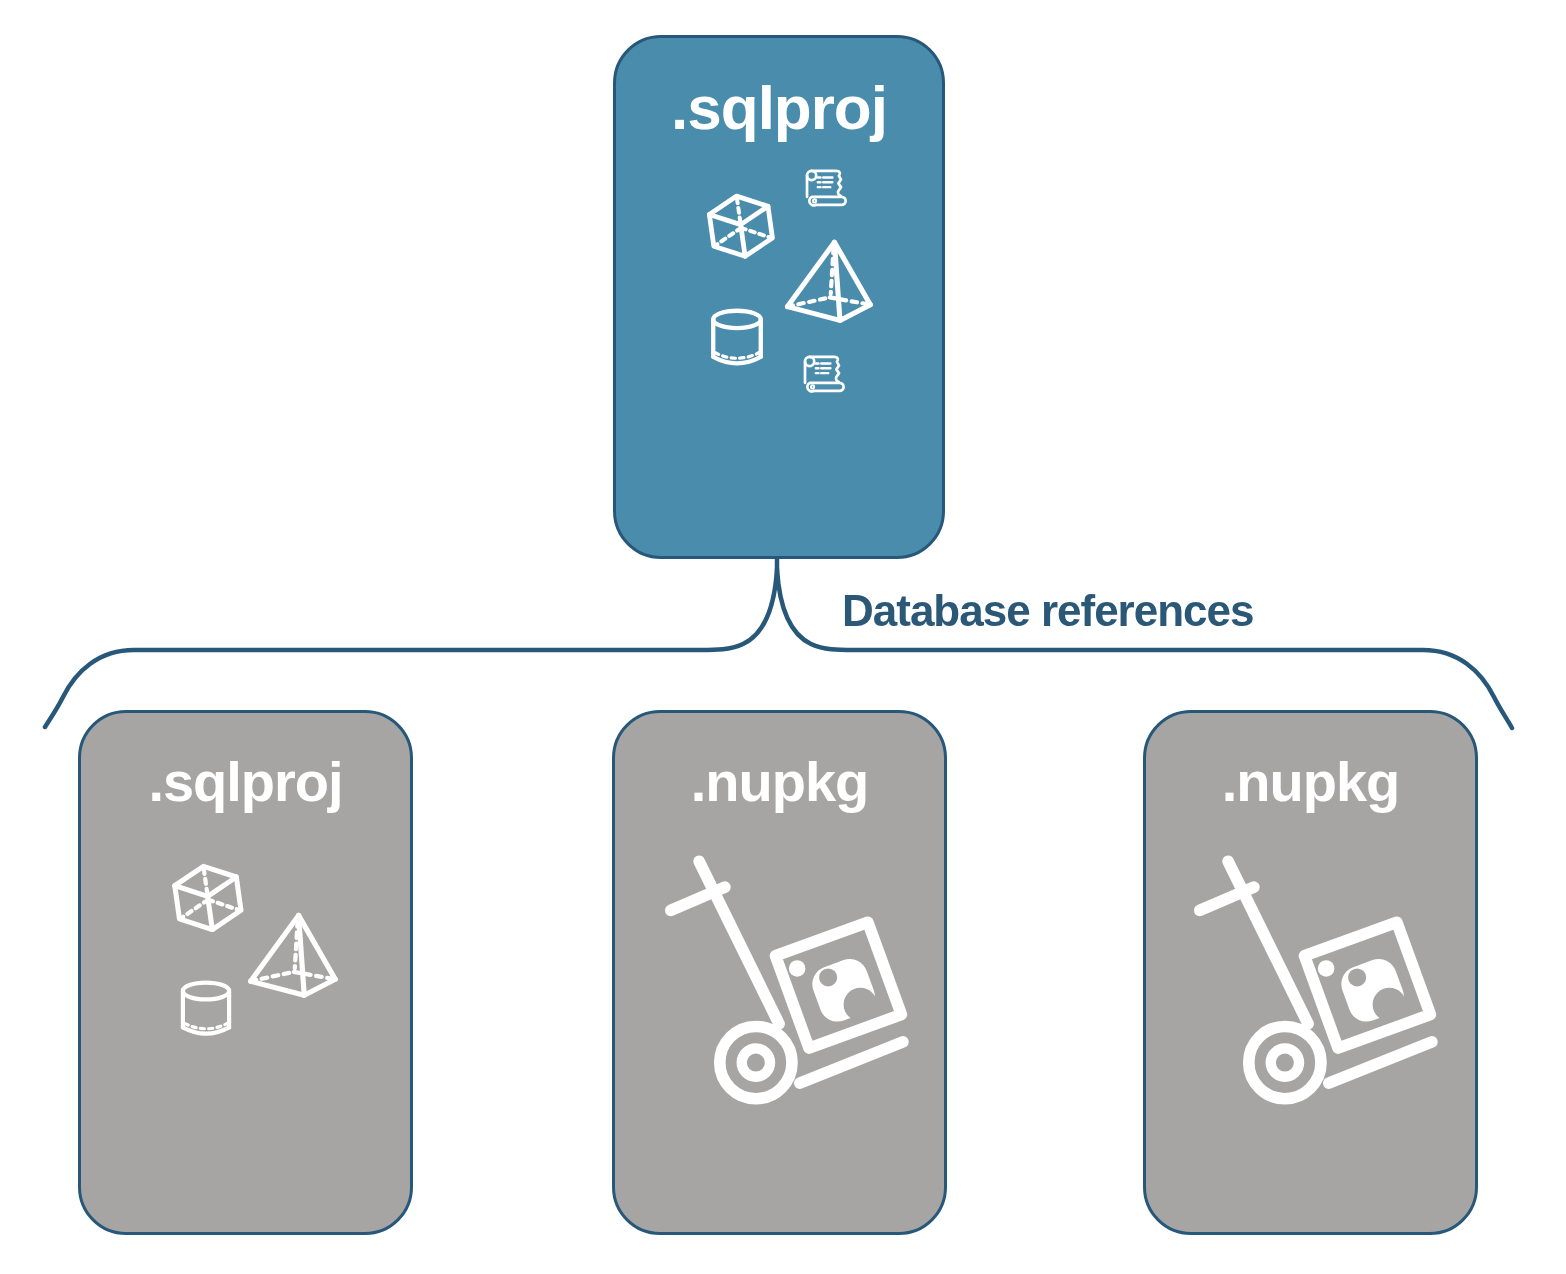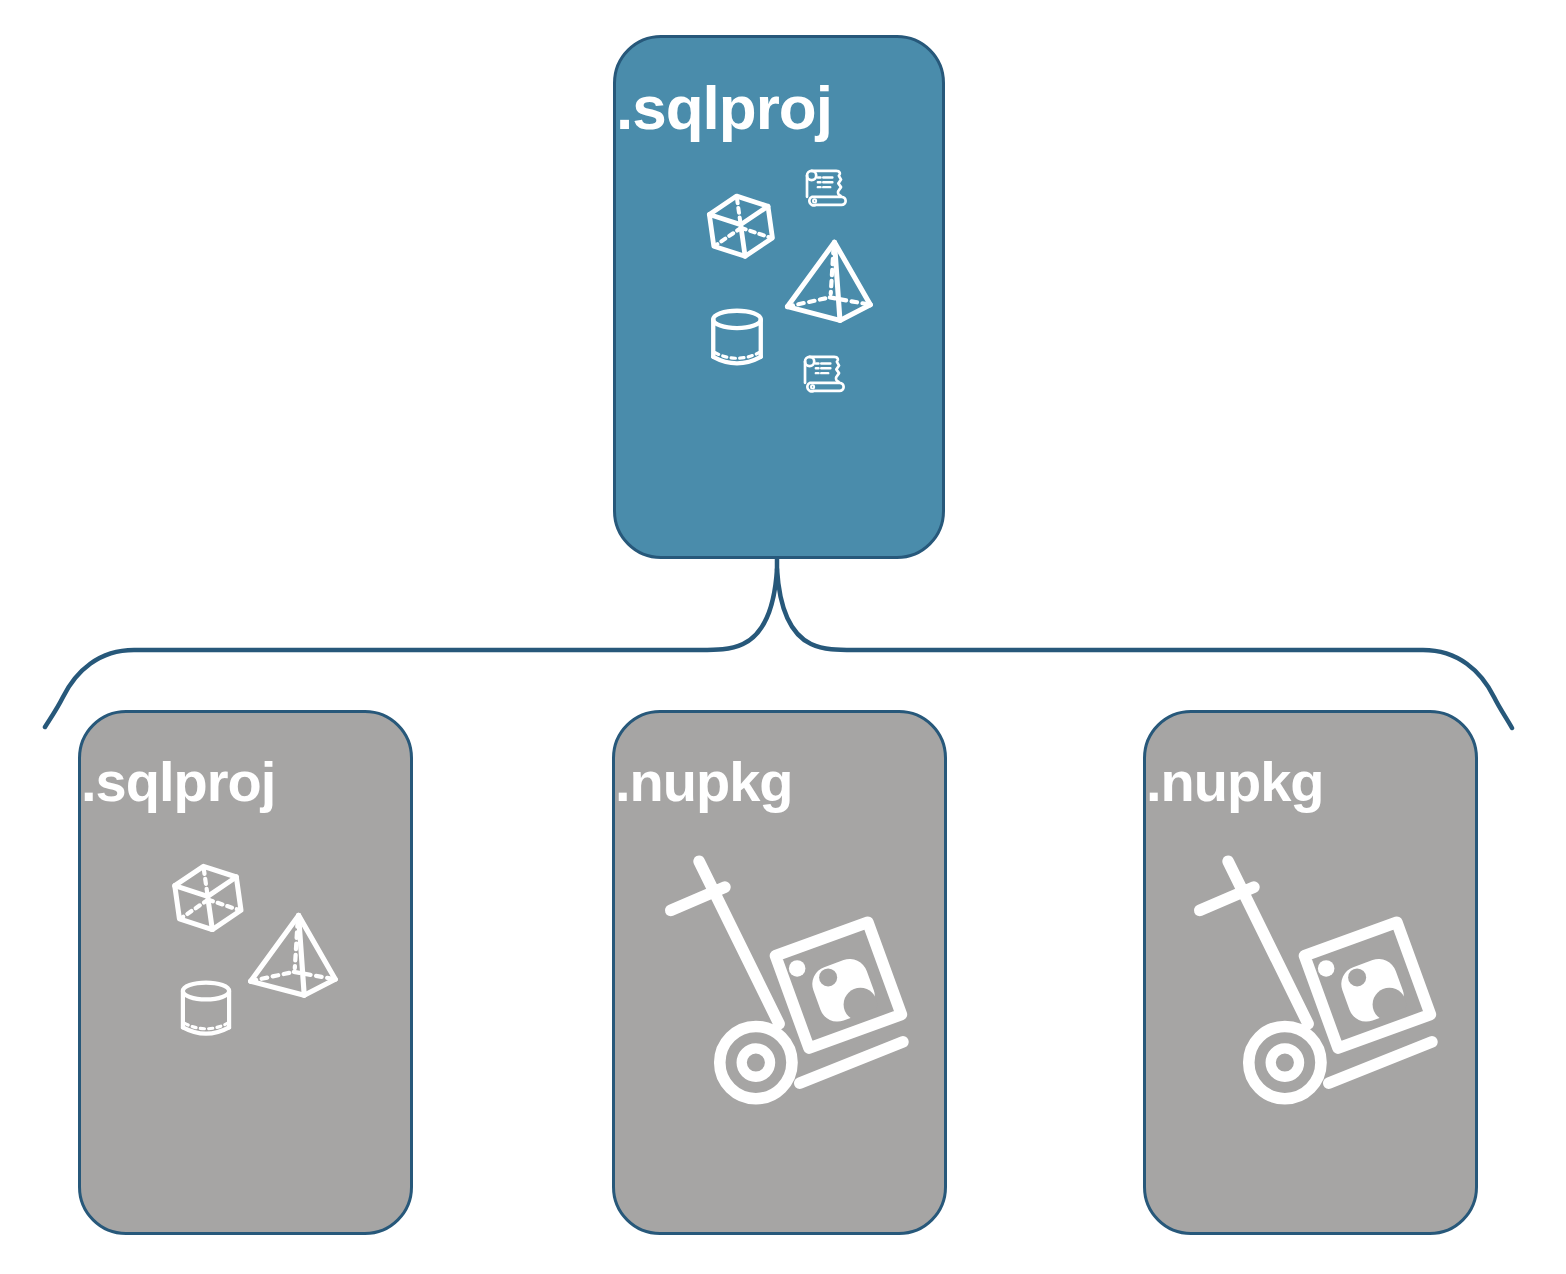--- a/index.html
+++ b/index.html
@@ -22,20 +22,21 @@
   }
   .box.child{
     background:var(--child-fill,#A6A5A4);
     top:710px;width:335px;height:525px;
   }
   .box.child.c0{left:78px;}
   .box.child.c1{left:612px;}
   .box.child.c2{left:1143px;}
   .box-title{
     position:absolute;left:0;right:0;
+    text-align:center;
     color:#ffffff;
     font-weight:700;
     letter-spacing:-1px;
   }
   .box.root .box-title{top:34px;font-size:62px;}
   .box.child .box-title{top:36px;font-size:56px;}
   .icon{position:absolute;}
   .brace{
     position:absolute;left:0;top:0;width:1566px;height:1274px;
     pointer-events:none;
@@ -100,20 +101,21 @@
     </defs>
   </svg>
 
   <svg class="brace" viewBox="0 0 1566 1274">
     <g stroke="var(--outline,#27587A)" stroke-width="4.5" fill="none" stroke-linecap="round">
       <path d="M777,559 L777,569 C775,602 766,633 743,644 C730,650 716,650 700,650 L134,650 C99,650 76,671 63,697 C57,709 50,719 45,727"></path>
       <path d="M777,569 C779,602 788,633 811,644 C824,650 838,650 854,650 L1423,650 C1458,650 1481,671 1494,697 C1500,709 1507,719 1512,728"></path>
     </g>
   </svg>
 
+  <div class="connector-label">Database references</div>
 
   <div class="box root">
     <div class="box-title">.sqlproj</div>
     <svg class="icon" style="left:82px;top:153px;" width="86" height="80" viewBox="0 0 100 100">
         <use href="#icon-cube"></use>
       </svg>
     <svg class="icon" style="left:182px;top:127px;" width="58" height="54" viewBox="0 0 100 100">
         <use href="#icon-scroll"></use>
       </svg>
     <svg class="icon" style="left:162px;top:195px;" width="100" height="92" viewBox="0 0 100 100">

